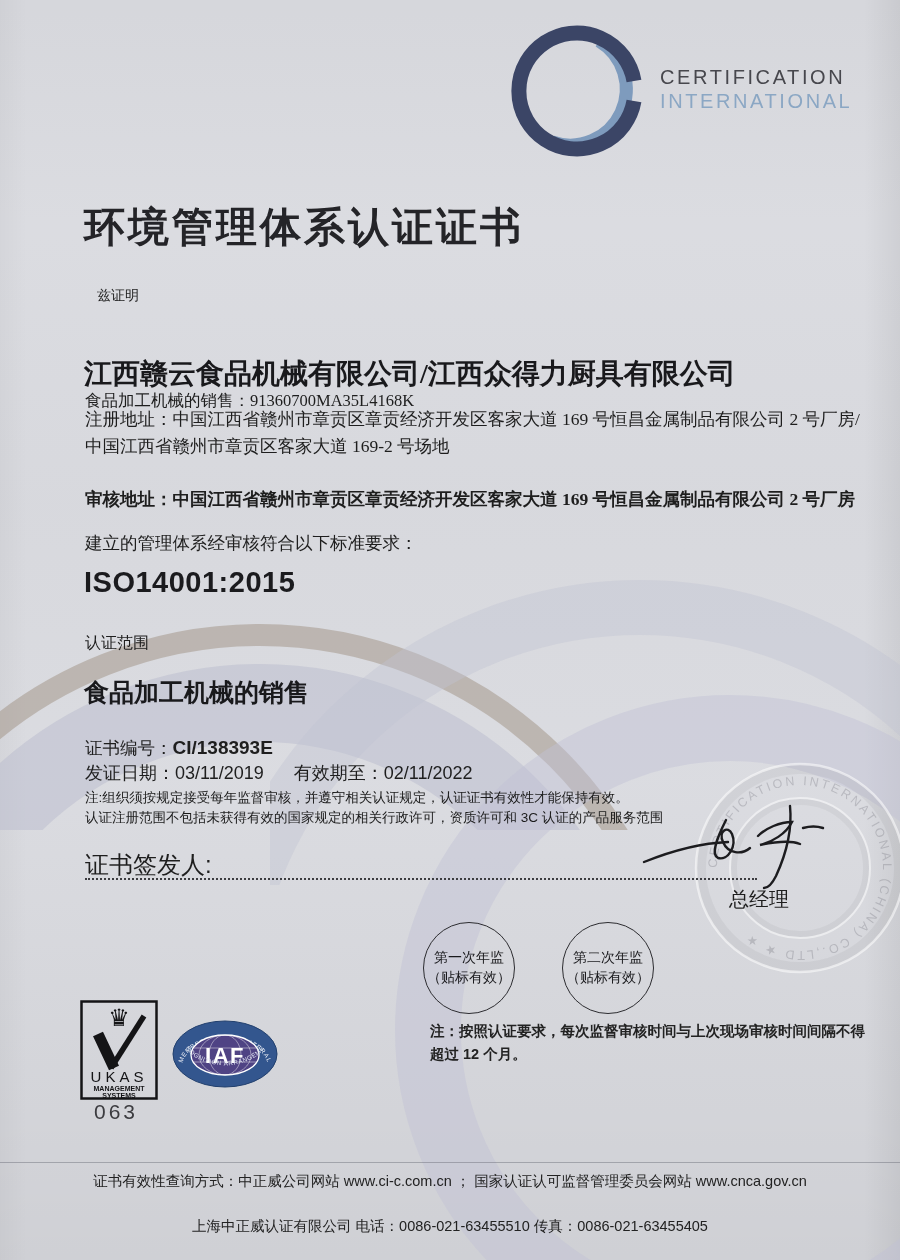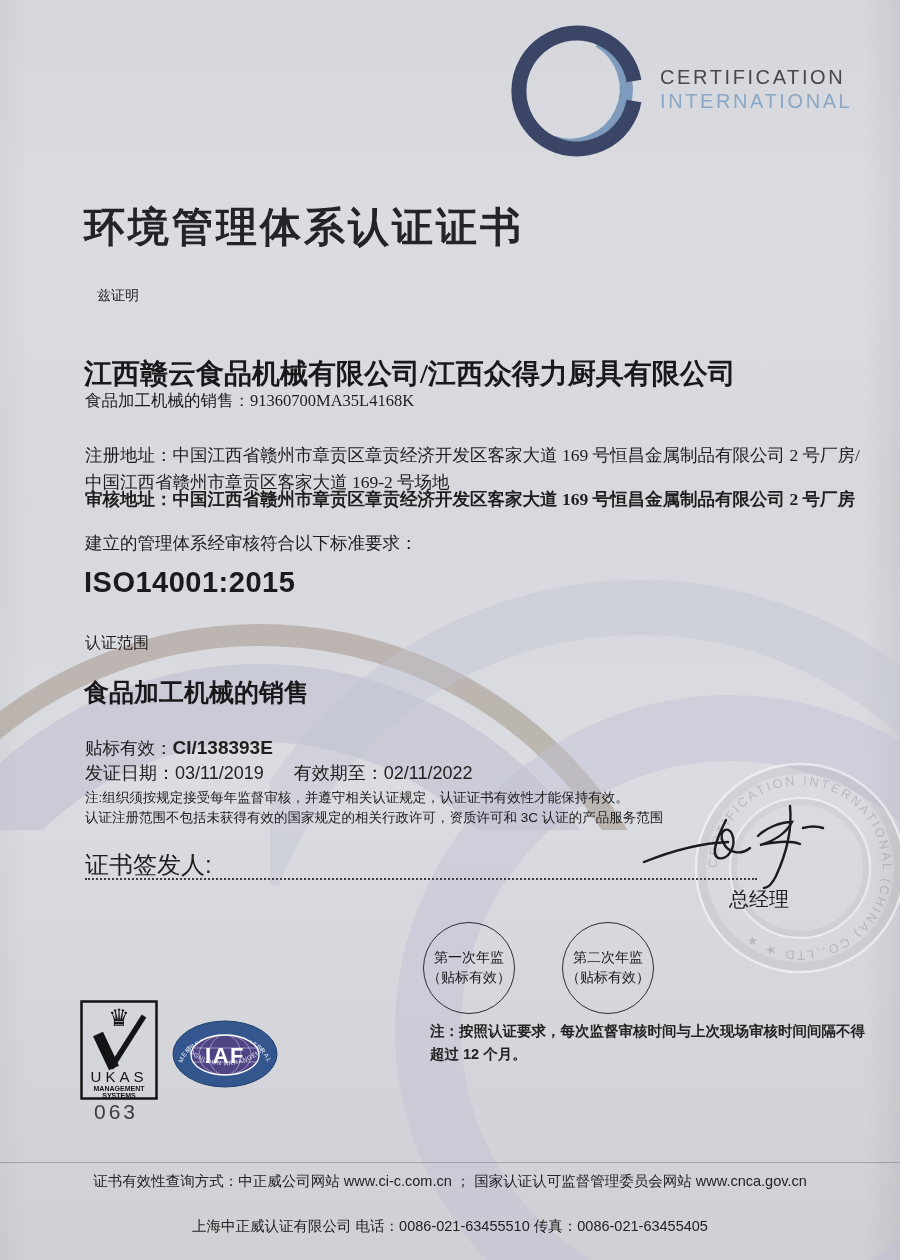--- a/index.html
+++ b/index.html
@@ -86,31 +86,31 @@
   <div class="abs sans logo-line2">INTERNATIONAL</div>
 
   <div class="abs title">环境管理体系认证证书</div>
   <div class="abs certify">兹证明</div>
 
   <div class="abs company">江西赣云食品机械有限公司/江西众得力厨具有限公司</div>
   <div class="abs credit">
     <span>食品加工机械的销售：</span><span>91360700MA35L4168K</span>
   </div>
 
-  <div class="abs addr" style="top:406px;margin-top:36px;">注册地址：中国江西省赣州市章贡区章贡经济开发区客家大道 169 号恒昌金属制品有限公司 2 号厂房/中国江西省赣州市章贡区客家大道 169-2 号场地</div>
+  <div class="abs addr" style="top:406px;">注册地址：中国江西省赣州市章贡区章贡经济开发区客家大道 169 号恒昌金属制品有限公司 2 号厂房/中国江西省赣州市章贡区客家大道 169-2 号场地</div>
   <div class="abs addr" style="top:486px;font-weight:bold;">审核地址：中国江西省赣州市章贡区章贡经济开发区客家大道 169 号恒昌金属制品有限公司 2 号厂房</div>
 
   <div class="abs std-intro">建立的管理体系经审核符合以下标准要求：</div>
   <div class="abs sans iso">ISO14001:2015</div>
 
   <div class="abs scope-label">认证范围</div>
   <div class="abs sans scope">食品加工机械的销售</div>
 
   <div class="abs certno">
-    <span>贴标有效：</span><b>CI/138393E</b>
+    <span>证书编号：</span><b>CI/138393E</b>
   </div>
   <div class="abs dates">
     <span>发证日期：</span><span class="val">03/11/2019</span><span style="margin-left:30px;margin-top:16px;">有效期至：</span><span class="val">02/11/2022</span>
   </div>
   <div class="abs note">注:组织须按规定接受每年监督审核，并遵守相关认证规定，认证证书有效性才能保持有效。</div>
   <div class="abs note note2">认证注册范围不包括未获得有效的国家规定的相关行政许可，资质许可和 3C 认证的产品服务范围</div>
 
   <div class="abs signer">证书签发人:</div>
   <div class="abs dotline"></div>
   <svg class="abs" style="left:640px;top:798px;" width="215" height="100" viewBox="0 0 215 100">

